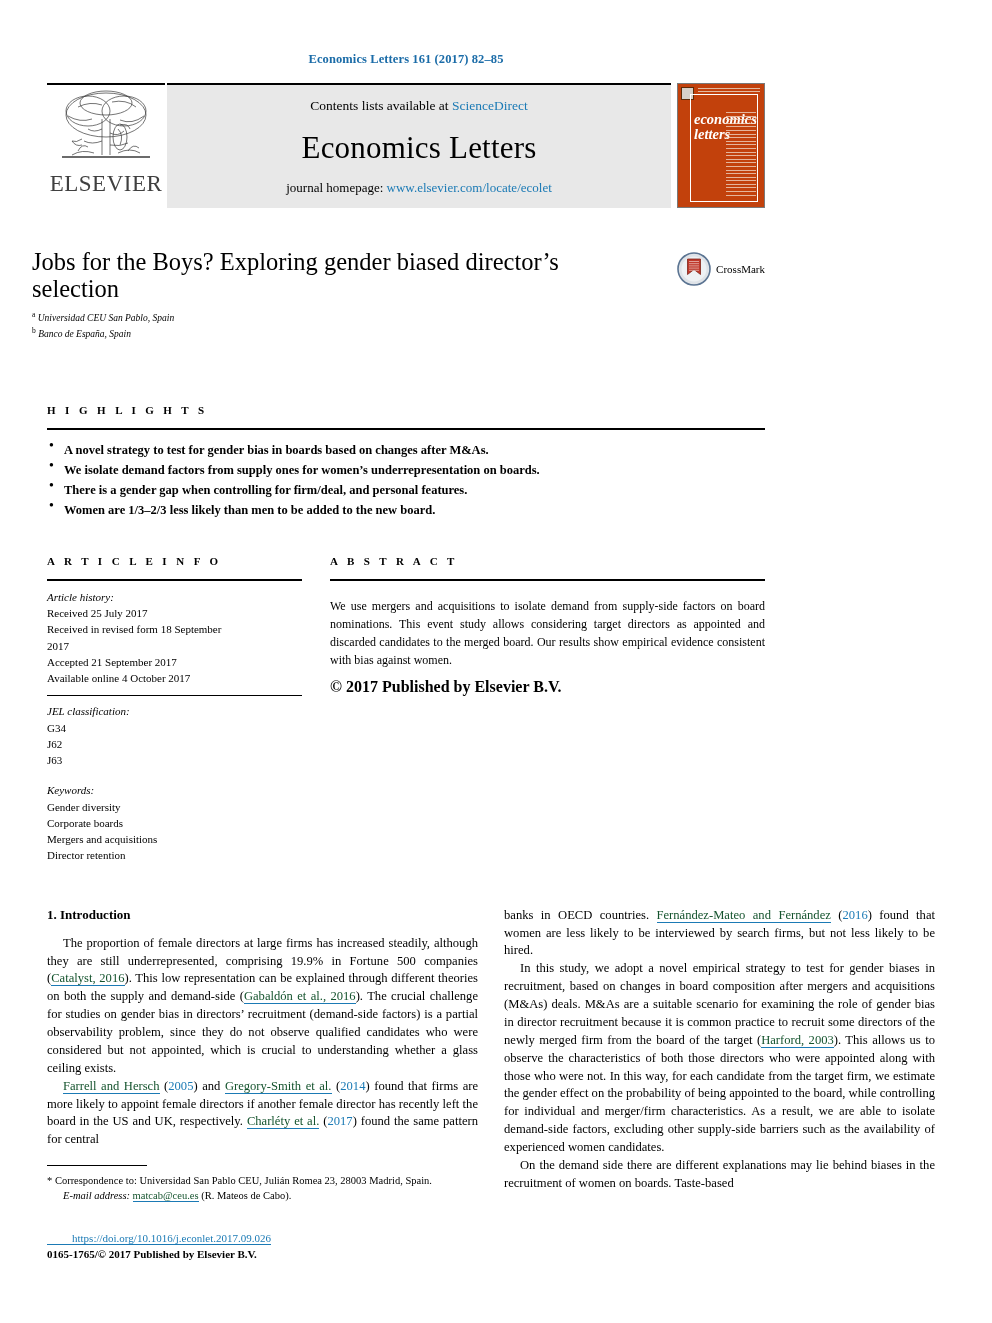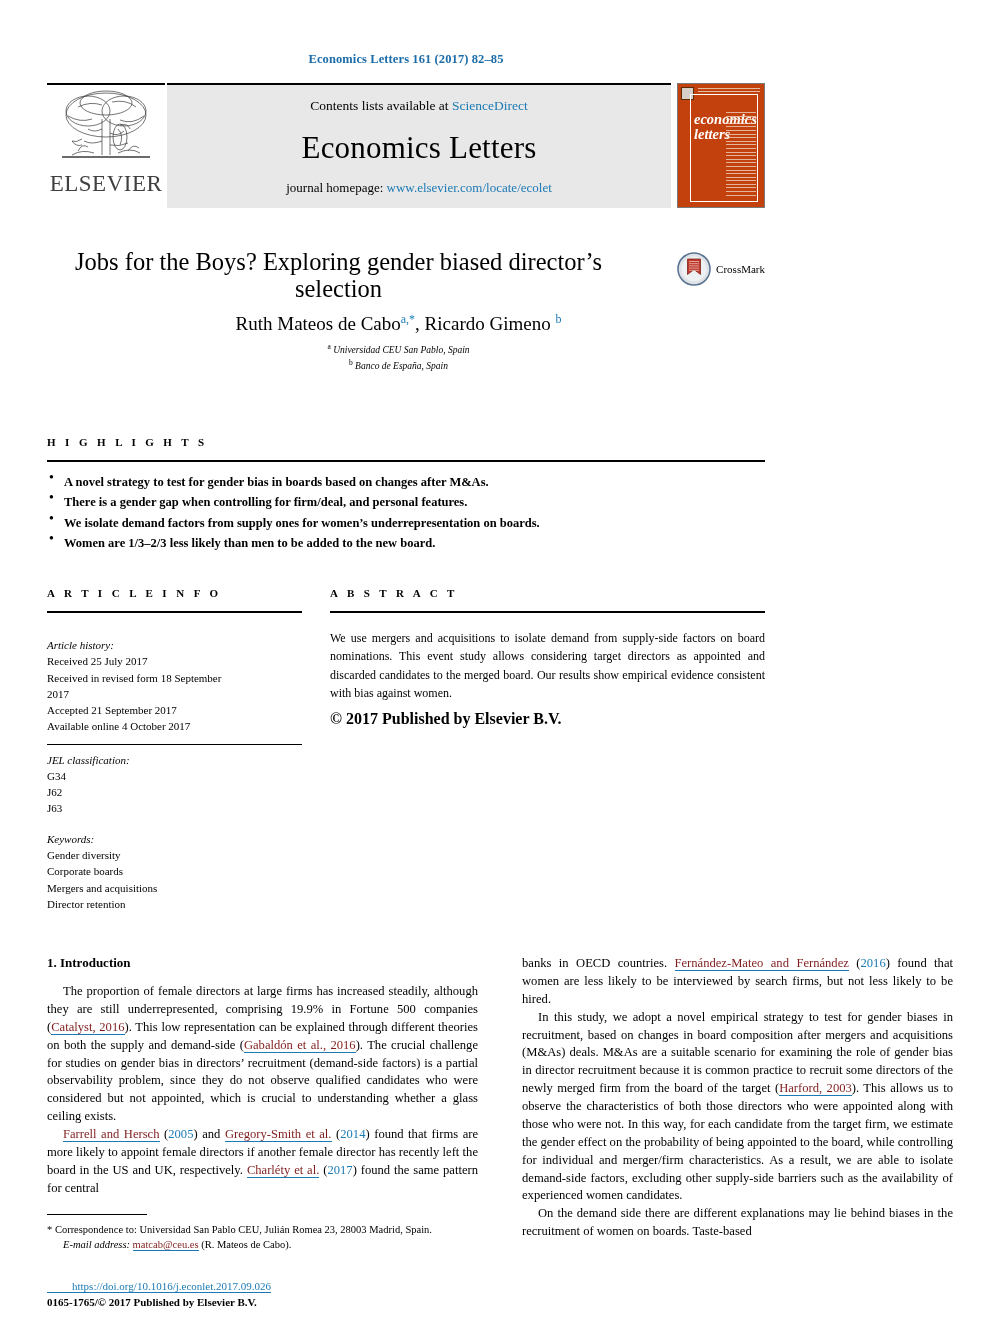--- a/index.html
+++ b/index.html
@@ -110,21 +110,21 @@
     line-height: 1.05;
   }
   .cover-toc {
     position:absolute; right: 8px; top: 28px; width: 30px;
   }
   .cover-toc span {
     display:block; height:1px; background:#f0dccb; margin-bottom:2.6px; opacity:.75;
   }
 
   
-  .titleblock { margin: 40px 47px 0 32px; position: relative; text-align: center; }
+  .titleblock { margin: 40px 47px 0 32px; position: relative; }
   .paper-title {
     font-family: "Liberation Serif", serif;
     font-size: 24.5px;
     font-weight: normal;
     line-height: 1.12;
     margin: 0;
     padding-right: 120px;
   }
   .authors {
     font-family: "Liberation Serif", serif;
@@ -173,57 +173,57 @@
 
   
   .infoblock {
     margin: 34px 47px 0 47px;
     display: flex;
     gap: 28px;
   }
   .col-info { width: 255px; flex: 0 0 255px; }
   .col-abs { flex: 1 1 auto; }
 
-  .info-body { font-size: 11px; line-height: 1.48; padding-top: 24px; }
+  .info-body { font-size: 11px; line-height: 1.48; padding-top: 8px; }
   .info-body .it { font-style: italic; }
   .info-group { margin-bottom: 3px; }
   .info-sep { border-top: 1.6px solid #000; margin: 9px 0 7px 0; }
   .info-gap { height: 11px; }
 
   .abs-body {
     font-size: 12px;
     line-height: 1.52;
     text-align: justify;
     padding-top: 16px;
   }
   .abs-copy { font-weight: bold; margin-top: 8px; }
 
   
   .body2col {
     margin: 40px 47px 0 47px;
     display: flex;
-    gap: 44px;
+    gap: 26px;
   }
   .bcol { width: 431px; flex: 0 0 431px; }
   .secnum {
     font-weight: bold; font-size: 13px; margin: 0 0 12px 0;
   }
   .para {
     font-size: 12.6px;
     line-height: 1.42;
     text-align: justify;
     margin: 0;
     text-indent: 16px;
     hyphens: auto;
   }
   .para + .para { margin-top: 0; }
   a.ref, .ref {
     color: #1b7ab5; text-decoration: none;
   }
-  .ref-u { color: #7f1d1d; text-decoration: none; border-bottom: 1px solid #1b7ab5; }
+  .ref-u { color: #14532d; text-decoration: none; border-bottom: 1px solid #1b7ab5; }
 
   .footnote-wrap { margin-top: 16px; }
   .footrule { width: 100px; border-top: 1px solid #000; margin-bottom: 7px; }
   .footnote {
     font-size: 10.5px; line-height: 1.45; text-align: justify;
   }
   .footnote .email-it { font-style: italic; }
   .foot-bottom { margin-top: 26px; font-size: 11px; line-height: 1.5; }
   .doi { color: #1b7ab5; text-decoration: none; border-bottom: 1px solid #1b7ab5; padding-left: 25px;}
   .issn { font-weight: bold; }
@@ -307,23 +307,20 @@
           <span></span>
           <span></span>
           <span></span>
       </div>
     </div>
   </div>
 
   <div class="titleblock">
     <h1 class="paper-title">Jobs for the Boys? Exploring gender biased director’s selection</h1>
 
-    <div class="authors">
-      <span>Ruth Mateos de Cabo</span><sup>a,*</sup><span>, Ricardo Gimeno</span> <sup>b</sup>
-    </div>
 
     <div class="affil">
       <div><sup>a</sup> <span>Universidad CEU San Pablo, Spain</span></div>
       <div><sup>b</sup> <span>Banco de España, Spain</span></div>
     </div>
 
     <div class="crossmark">
       <svg width="34" height="34" viewBox="0 0 34 34">
         <circle cx="17" cy="17" r="16" fill="#dfe3e8" stroke="#5b7492" stroke-width="1.6"></circle>
         <circle cx="17" cy="17" r="12.5" fill="#eef1f4"></circle>
@@ -338,22 +335,22 @@
       </svg>
       <span class="crossmark-label">CrossMark</span>
     </div>
   </div>
 
   <div class="highlights">
     <div class="sectionlabel">H I G H L I G H T S</div>
     <div class="rule-thick"></div>
     <ul class="hl-list">
       <li>A novel strategy to test for gender bias in boards based on changes after M&amp;As.</li>
+      <li>We isolate demand factors from supply ones for women’s underrepresentation on boards.</li>
       <li>There is a gender gap when controlling for firm/deal, and personal features.</li>
-      <li>We isolate demand factors from supply ones for women’s underrepresentation on boards.</li>
       <li>Women are 1/3–2/3 less likely than men to be added to the new board.</li>
     </ul>
   </div>
 
   <div class="infoblock">
 
     <div class="col-info">
       <div class="sectionlabel">A R T I C L E   I N F O</div>
       <div class="rule-thick" style="margin-top:12px"></div>
       <div class="info-body">

